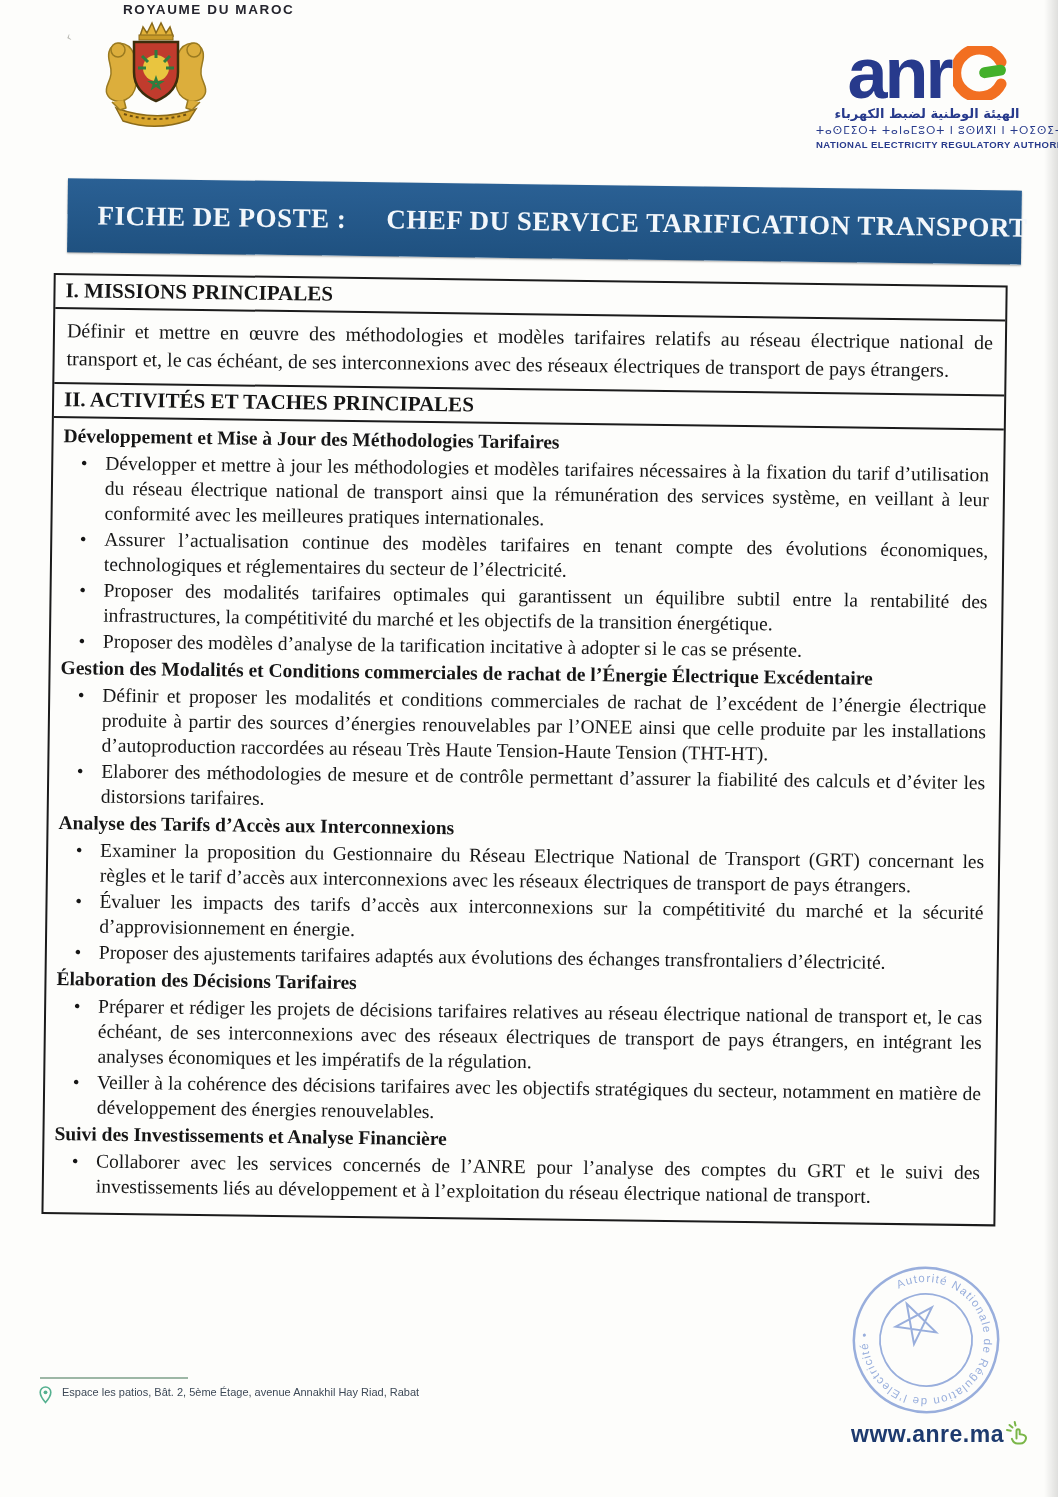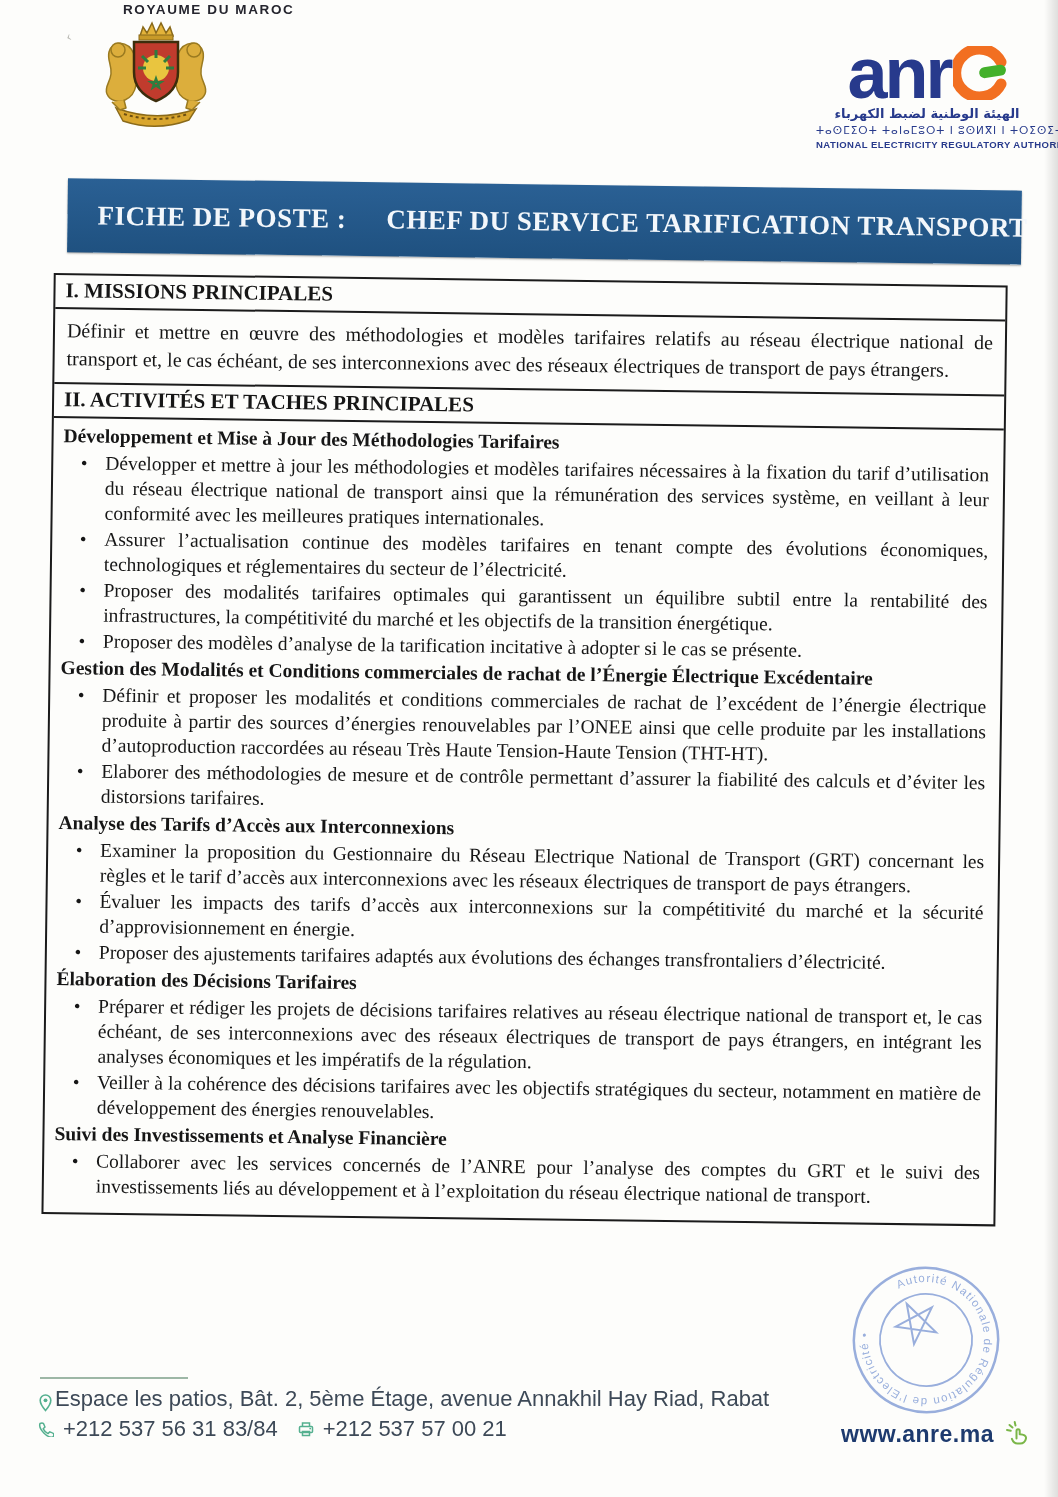--- a/index.html
+++ b/index.html
@@ -45,26 +45,26 @@
   .dot{flex:none;width:42px;text-align:center;font-size:19px;line-height:25px;}
   .dot::before{content:"•";}
   .li-text{flex:1;font-size:19.5px;line-height:25px;text-align:justify;padding-right:4px;}
 
   
   .stamp{position:absolute;left:848px;top:1262px;width:156px;height:156px;
          opacity:.78;mix-blend-mode:multiply;pointer-events:none;}
 
   
   .f-rule{position:absolute;left:40px;top:1377px;width:148px;height:2px;background:#9db7a6;}
-  .f-line{position:absolute;left:38px;display:flex;align-items:flex-end;gap:2px;
-          font-family:"Liberation Sans",sans-serif;font-size:22px;color:#3d4957;}
+  .f-line{position:absolute;left:38px;display:flex;align-items:flex-start;gap:9px;
+          font-family:"Liberation Sans",sans-serif;font-size:11px;color:#3d4957;}
   .f-line.l1{top:1386px;}
   .f-line.l2{top:1416px;}
   .f-group{display:flex;align-items:center;gap:9px;margin-right:18px;}
-  .website{position:absolute;right:26px;top:1420px;display:flex;align-items:center;gap:10px;
+  .website{position:absolute;right:26px;top:1420px;display:flex;align-items:center;
            font-family:"Liberation Sans",sans-serif;font-weight:700;font-size:23px;
            color:#1d3a6e;letter-spacing:.5px;}
   .edge-right{position:absolute;right:0;top:0;bottom:0;width:14px;
               background:linear-gradient(to right,rgba(0,0,0,0),rgba(0,0,0,.12));}
   .icon{flex:none;display:inline-flex;}
 </style>
 </head>
 <body>
 
 <div class="page">
@@ -219,40 +219,20 @@
   <div class="f-rule"></div>
   <div class="f-line l1">
     <span class="icon">
       <svg width="15" height="18" viewBox="0 0 14 18">
         <path d="M7 1 a5.3 5.3 0 0 1 5.3 5.3 C12.3 10.5 7 16.5 7 16.5 S1.7 10.5 1.7 6.3 A5.3 5.3 0 0 1 7 1 Z" fill="none" stroke="#54b08f" stroke-width="1.6"></path>
         <circle cx="7" cy="6.3" r="1.9" fill="#54b08f"></circle>
       </svg>
     </span>
     <span>Espace les patios, Bât. 2, 5ème Étage, avenue Annakhil Hay Riad, Rabat</span>
   </div>
-  <div class="f-line l2">
-    <span class="f-group">
-      <span class="icon">
-        <svg width="16" height="16" viewBox="0 0 16 16">
-          <path d="M2 2.5 c4.5 -2 4 2.5 5 3.5 l-1.8 1.8 c1 2 2.8 3.8 4.8 4.8 l1.8 -1.8 c1 1 5.5 0.5 3.5 5 c-5.5 2 -15.3 -7.8 -13.3 -13.3 z" fill="none" stroke="#54b08f" stroke-width="1.5" stroke-linejoin="round"></path>
-        </svg>
-      </span>
-      <span>+212 537 56 31 83/84</span>
-    </span>
-    <span class="f-group">
-      <span class="icon">
-        <svg width="16" height="16" viewBox="0 0 16 16">
-          <rect x="1.5" y="5.5" width="13" height="6" rx="1" fill="none" stroke="#54b08f" stroke-width="1.5"></rect>
-          <path d="M4.5 5.5 V2 h7 v3.5 M4.5 10.5 h7 v4 h-7 z" fill="none" stroke="#54b08f" stroke-width="1.5"></path>
-          <circle cx="12.2" cy="7.6" r="0.9" fill="#54b08f"></circle>
-        </svg>
-      </span>
-      <span>+212 537 57 00 21</span>
-    </span>
-  </div>
   <div class="website">
     <span>www.anre.ma</span>
     <span class="icon">
       <svg width="28" height="28" viewBox="0 0 28 28">
         <g stroke="#7ab648" fill="none" stroke-width="2" stroke-linecap="round" stroke-linejoin="round">
           <path d="M12.5 11 v7.5 m0 -7.5 c0 -2.2 3.2 -2.2 3.2 0 v3.2 c3.8 0.2 7 1.2 6.2 4.6 c-0.6 2.8 -2.2 4.7 -5.8 4.7 h-2.6 c-2.8 0 -4.6 -2 -5.6 -4.6"></path>
           <path d="M8.5 7.5 l-3 -2.5 M11.5 5.5 l-0.8 -3.5 M6.8 10.8 l-3.8 -0.8"></path>
         </g>
       </svg>
     </span>

